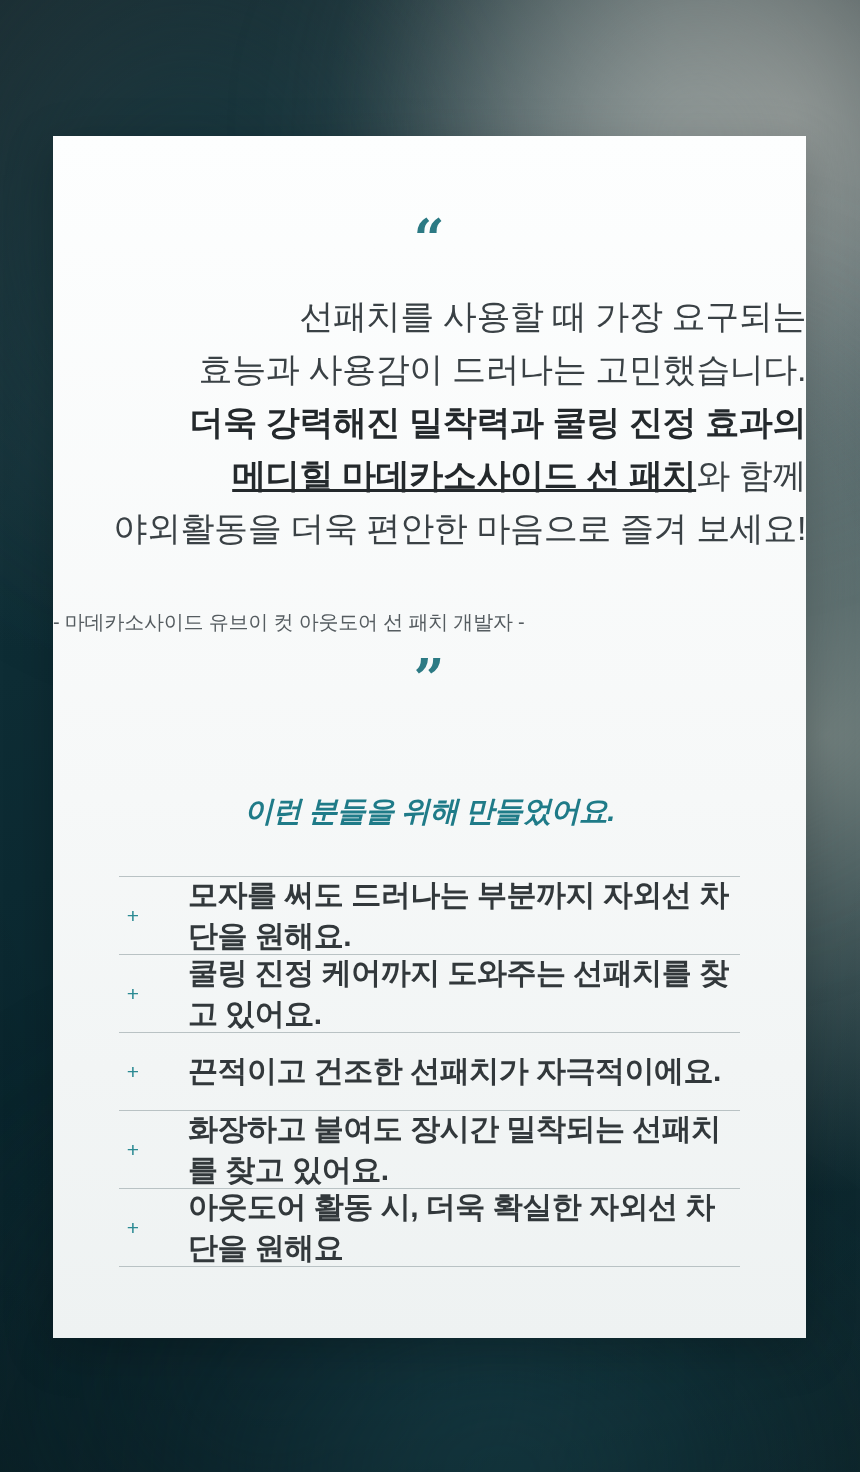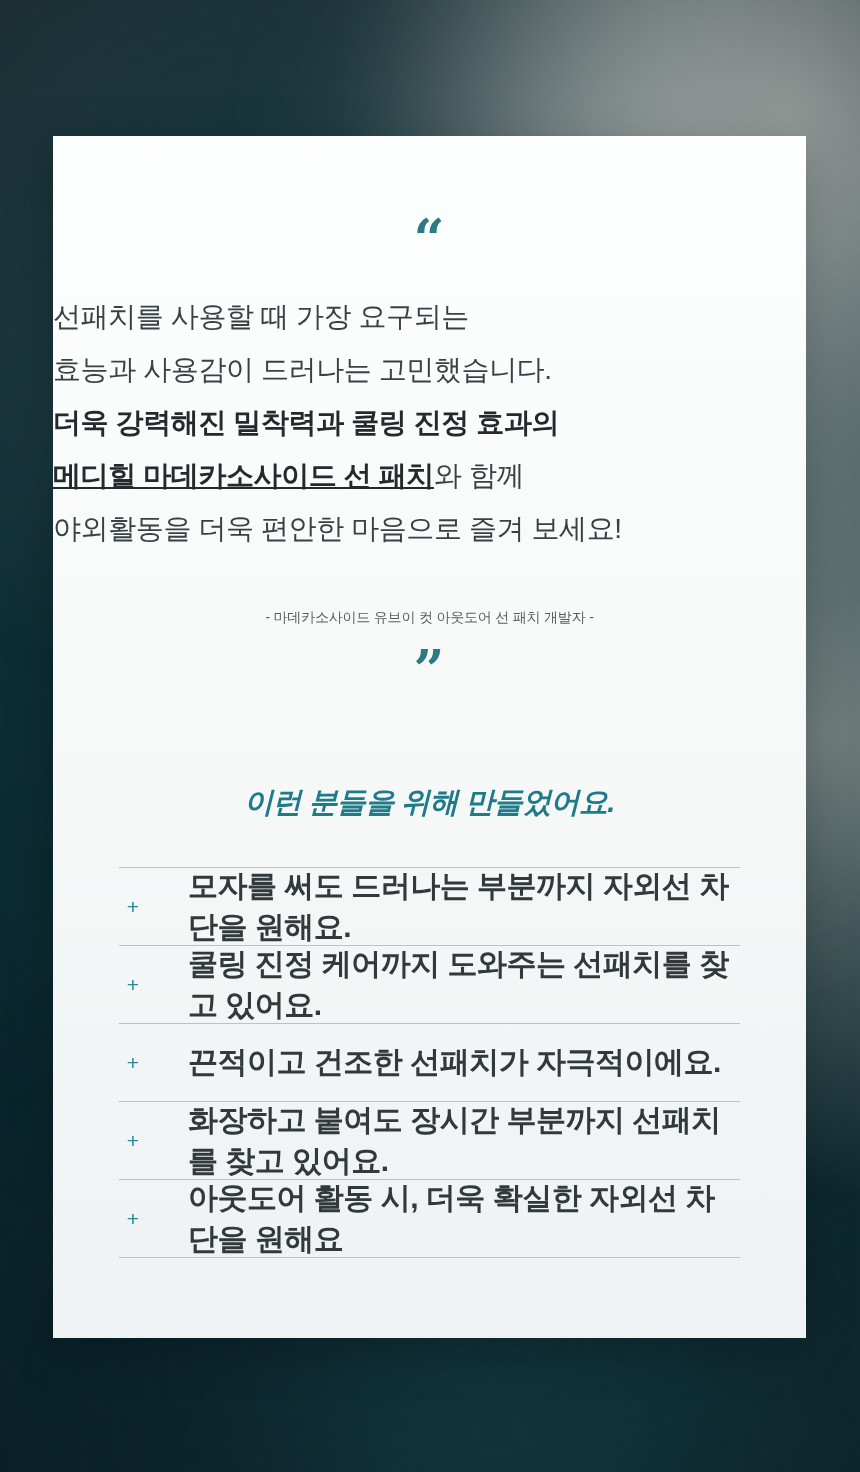--- a/index.html
+++ b/index.html
@@ -96,39 +96,38 @@
     font-weight: 700;
     font-size: 54px;
     line-height: 1;
     letter-spacing: 1px;
   }
   .quote-open { padding-top: 76px; }
   .quote-close { padding-top: 16px; }
 
   .quote-body {
     margin-top: 24px;
-    text-align: left;
+    text-align: right;
     color: #3a4145;
-    font-size: 28px;
+    font-size: 34px;
     line-height: 53px;
     letter-spacing: -0.4px;
     font-weight: 400;
   }
   .quote-body .ln { display: block; }
   .quote-body .strong {
     font-weight: 700;
     color: #24292c;
   }
   .quote-body .mix-strong { font-weight: 700; color: #24292c; text-decoration: underline; }
 
   .attribution {
     margin-top: 54px;
-    text-align: center;
     color: #555c60;
-    font-size: 14px;
+    font-size: 20px;
     letter-spacing: -0.2px;
   }
 
   .section-title {
     margin-top: 86px;
     text-align: center;
     color: #1f7b88;
     font-size: 29px;
     font-weight: 700;
     letter-spacing: -0.6px;
@@ -203,21 +202,21 @@
       <div class="need-item">
         <span class="need-plus">+</span>
         <span class="need-text">쿨링 진정 케어까지 도와주는 선패치를 찾고 있어요.</span>
       </div>
       <div class="need-item">
         <span class="need-plus">+</span>
         <span class="need-text">끈적이고 건조한 선패치가 자극적이에요.</span>
       </div>
       <div class="need-item">
         <span class="need-plus">+</span>
-        <span class="need-text">화장하고 붙여도 장시간 부분까지 선패치를 찾고 있어요.</span>
+        <span class="need-text">화장하고 붙여도 장시간 밀착되는 선패치를 찾고 있어요.</span>
       </div>
       <div class="need-item">
         <span class="need-plus">+</span>
         <span class="need-text">아웃도어 활동 시, 더욱 확실한 자외선 차단을 원해요</span>
       </div>
     </div>
 
   </div>
 </div>
 

